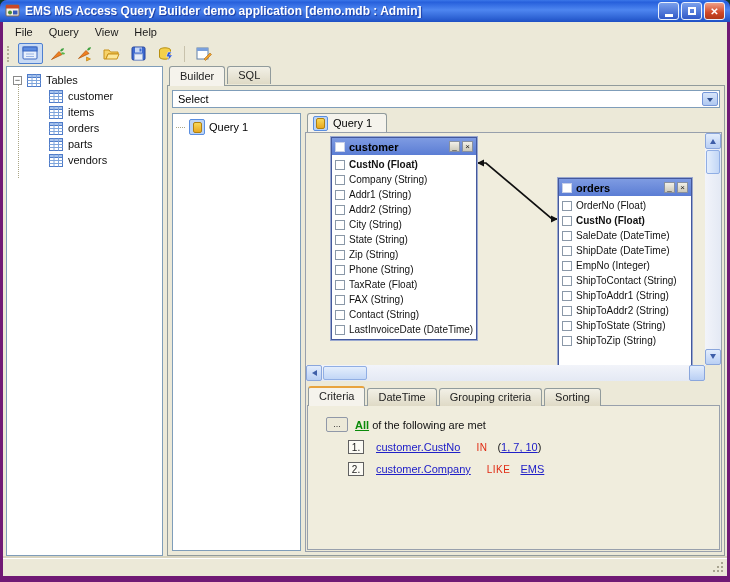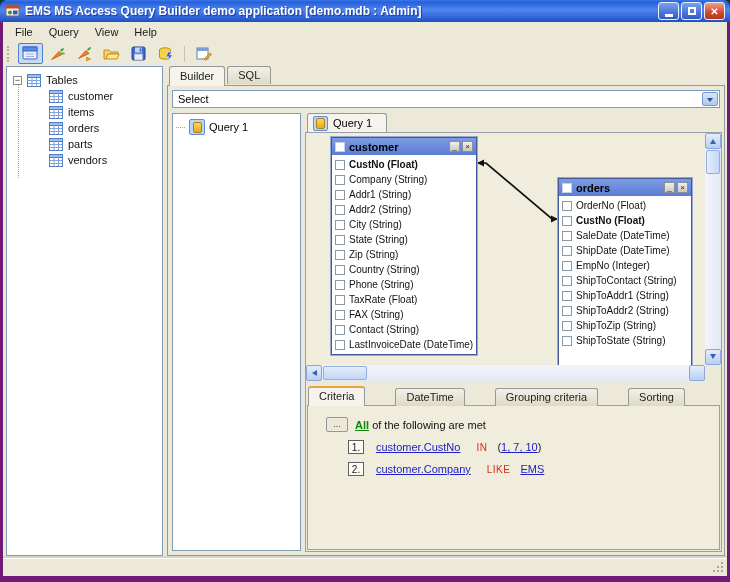--- a/index.html
+++ b/index.html
@@ -88,21 +88,21 @@
   .tri { width:0; height:0; border:3.5px solid transparent; }
   .tri.up { border-bottom:5px solid #3E5EA8; margin-top:-2px; }
   .tri.down { border-top:5px solid #3E5EA8; margin-bottom:-2px; }
   .tri.left { border-right:5px solid #3E5EA8; margin-left:-2px; }
   .tri.right { border-left:5px solid #3E5EA8; margin-right:-2px; }
   .vthumb { margin:1px; height:24px; background:linear-gradient(90deg,#E4EEFC,#C2D6F6); border:1px solid #90AEE4; border-radius:2px; }
   .hthumb { margin:1px; width:44px; background:linear-gradient(#E4EEFC,#C2D6F6); border:1px solid #90AEE4; border-radius:2px; }
   .push-v { margin-top:auto; } .push-h { margin-left:auto; }
 
   
-  .bottom-tabs { position:absolute; top:252px; left:2px; height:21px; display:flex; align-items:flex-end; z-index:2;gap:28px; }
+  .bottom-tabs { position:absolute; top:252px; left:2px; height:21px; display:flex; align-items:flex-end; z-index:2; }
   .criteria-panel { position:absolute; top:272px; left:1px; right:1px; bottom:1px; background:#F0EDDD; border:1px solid #98A0AC; overflow:hidden; }
   .crit-root { display:flex; align-items:center; gap:7px; margin:11px 0 0 18px; font-size:11px; color:#111; }
   .dots-btn { width:22px; height:15px; font-size:9px; line-height:11px; background:#ECE9D8; border:1px solid #9098A8; border-radius:2px; color:#333; padding:0; }
   .all-link { color:#0A8A0A; font-weight:bold; text-decoration:underline; }
   .cond-row { display:flex; align-items:center; margin:8px 0 0 40px; font-size:11px; }
   .num-box { width:16px; height:14px; border:1px solid #606060; background:#FBFAF4; text-align:center; font-size:10px; line-height:13px; margin-right:12px; color:#222; }
   .flink { color:#2020C8; text-decoration:underline; margin-right:16px; }
   .op { color:#E02810; font-size:10px; margin-right:10px; letter-spacing:.5px; }
   .vlink { color:#2020C8; text-decoration:underline; }
   .paren { color:#202020; }
@@ -345,24 +345,20 @@
                     <div class="field-row">
                       <span class="cb"></span>
                       <span class="flabel">State (String)</span>
                     </div>
                     <div class="field-row">
                       <span class="cb"></span>
                       <span class="flabel">Zip (String)</span>
                     </div>
                     <div class="field-row">
                       <span class="cb"></span>
-                      <span class="flabel">Country (String)</span>
-                    </div>
-                    <div class="field-row">
-                      <span class="cb"></span>
                       <span class="flabel">Phone (String)</span>
                     </div>
                     <div class="field-row">
                       <span class="cb"></span>
                       <span class="flabel">TaxRate (Float)</span>
                     </div>
                     <div class="field-row">
                       <span class="cb"></span>
                       <span class="flabel">FAX (String)</span>
                     </div>
@@ -414,25 +410,25 @@
                     <div class="field-row">
                       <span class="cb"></span>
                       <span class="flabel">ShipToAddr1 (String)</span>
                     </div>
                     <div class="field-row">
                       <span class="cb"></span>
                       <span class="flabel">ShipToAddr2 (String)</span>
                     </div>
                     <div class="field-row">
                       <span class="cb"></span>
+                      <span class="flabel">ShipToState (String)</span>
+                    </div>
+                    <div class="field-row">
+                      <span class="cb"></span>
                       <span class="flabel">ShipToZip (String)</span>
-                    </div>
-                    <div class="field-row">
-                      <span class="cb"></span>
-                      <span class="flabel">ShipToState (String)</span>
                     </div>
                     <div class="field-row">
                       <span class="flabel"></span>
                     </div>
                   </div>
               </div>
             </div>
 
             <div class="vscroll">
               <span class="sarrow">

